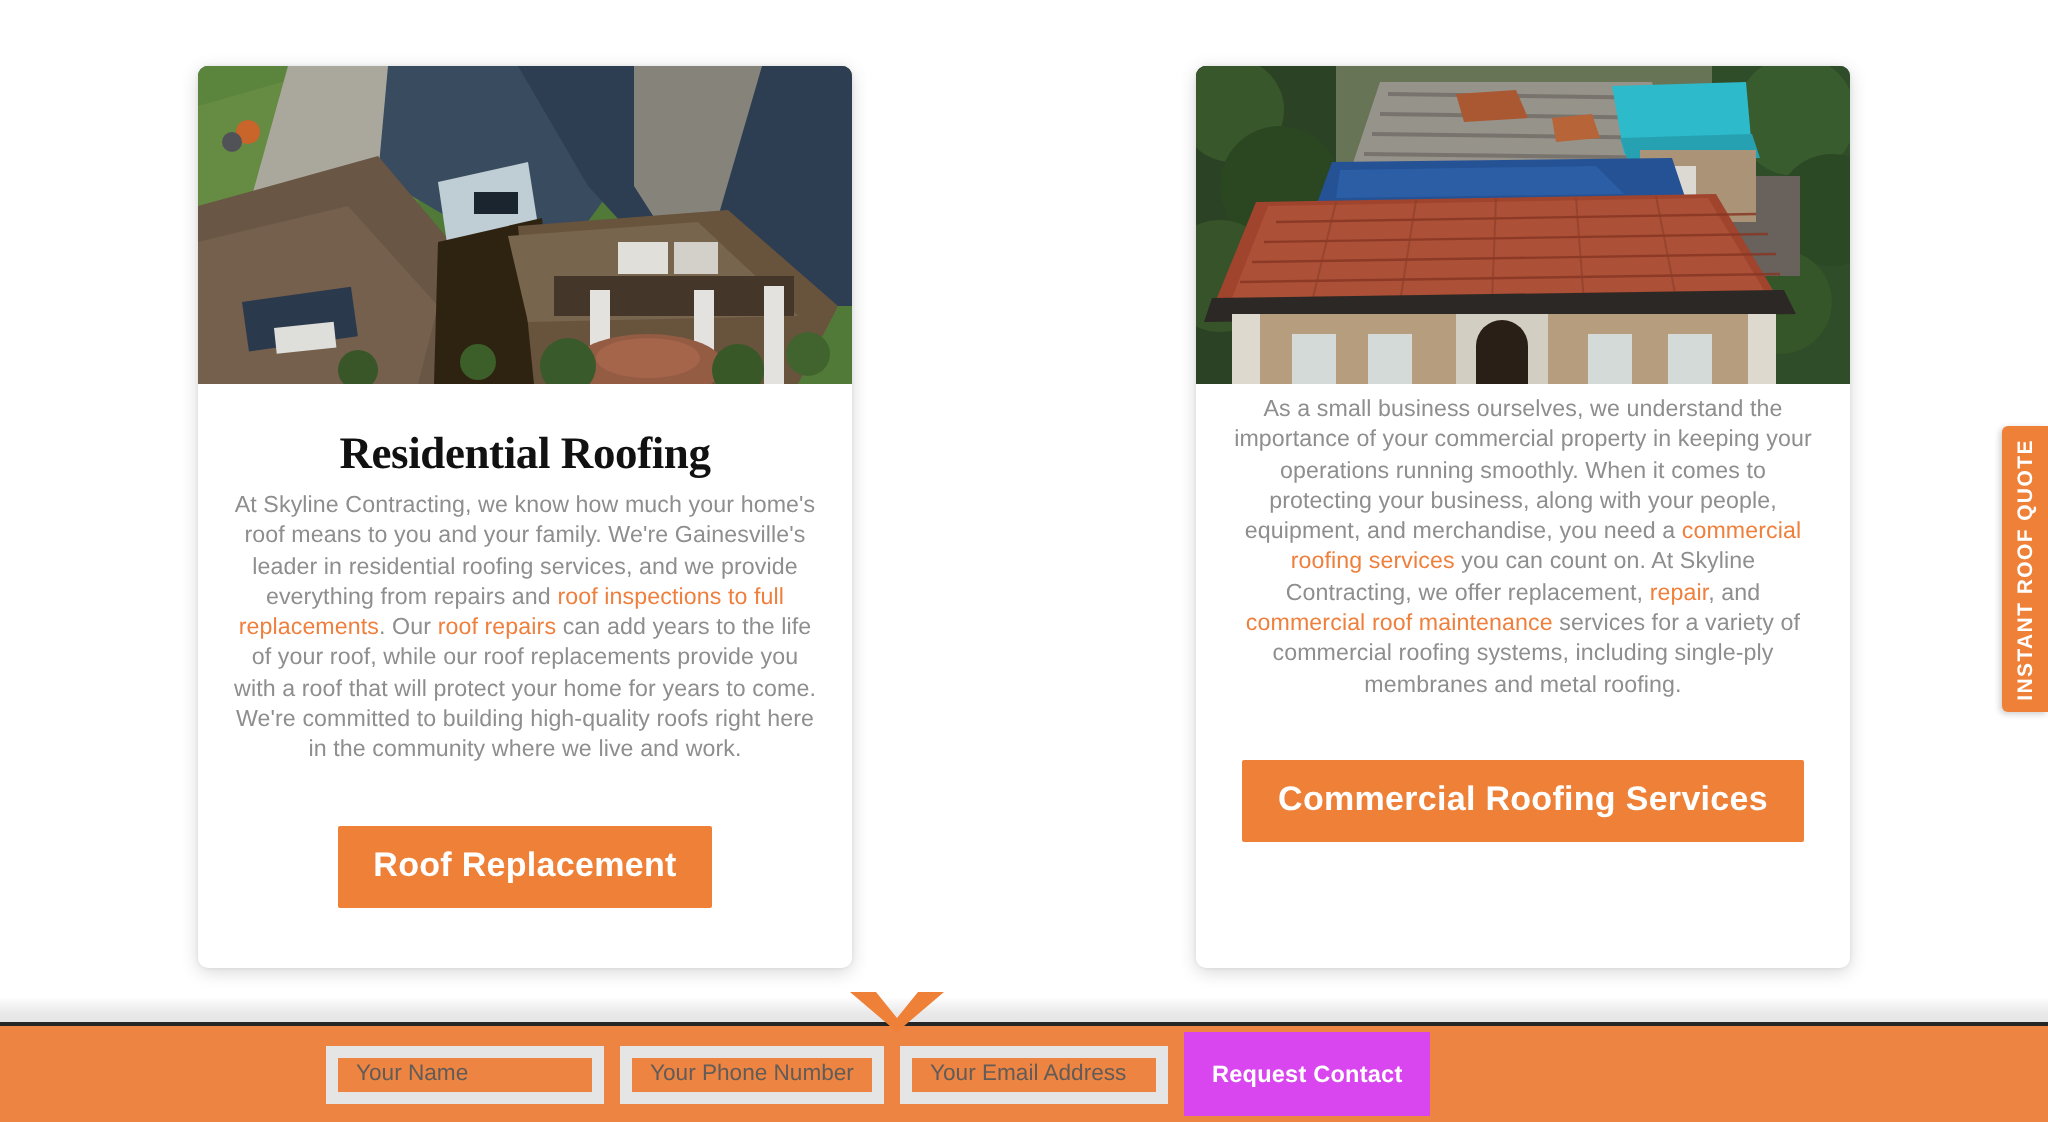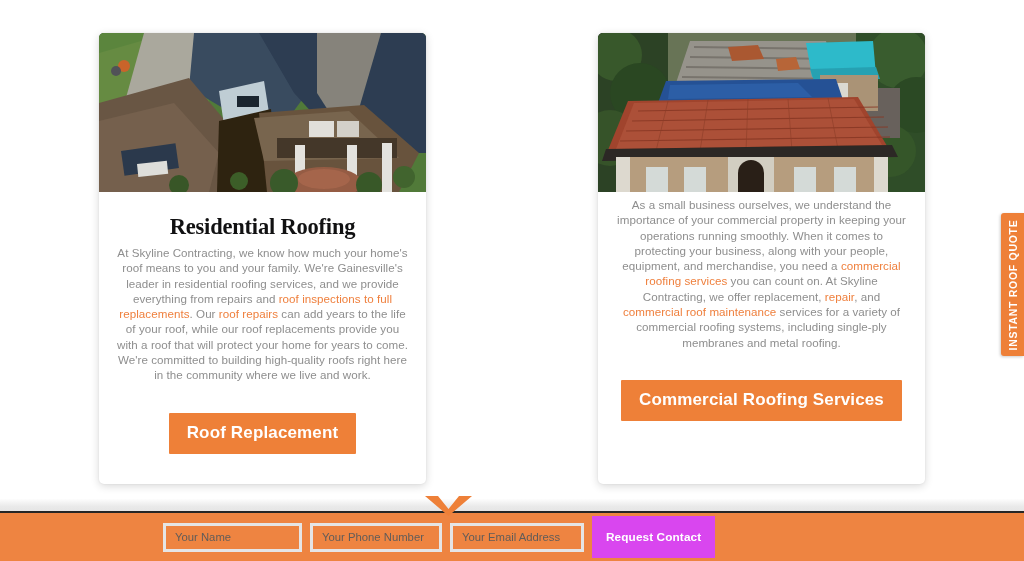--- a/index.html
+++ b/index.html
@@ -165,21 +165,21 @@
     left: 0; top: 513px;
     width: 1024px;
     height: 48px;
     background: #ee8441;
     display: flex;
     align-items: center;
     padding-left: 163px;
   }
   .field {
     height: 29px;
-    border: 3px solid #e5e5e5;
+    border: 6px solid #e5e5e5;
     background: transparent;
     color: #4a4a4a;
     font-size: 11.3px;
     padding: 0 9px;
     margin-right: 8px;
     font-family: "Liberation Sans", sans-serif;
     outline: none;
   }
   .field::placeholder { color: #5a5a5a; opacity: .95; }
   .field.name  { width: 139px; }

